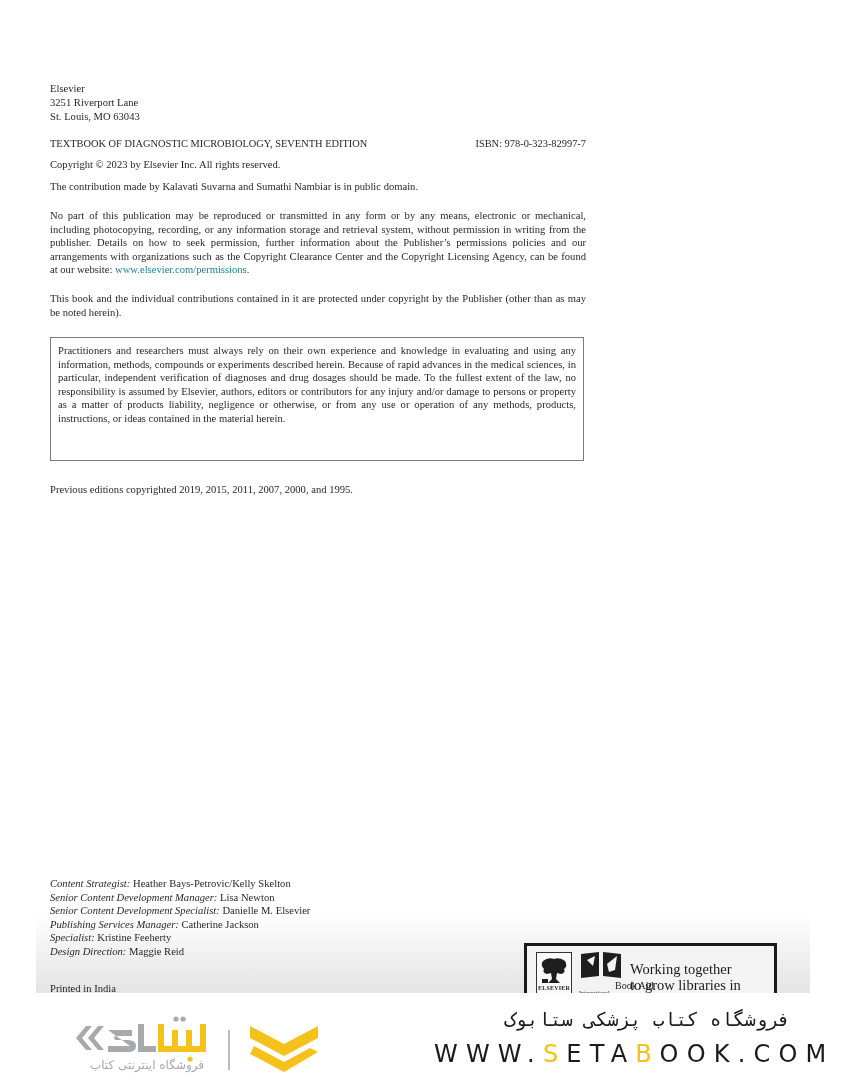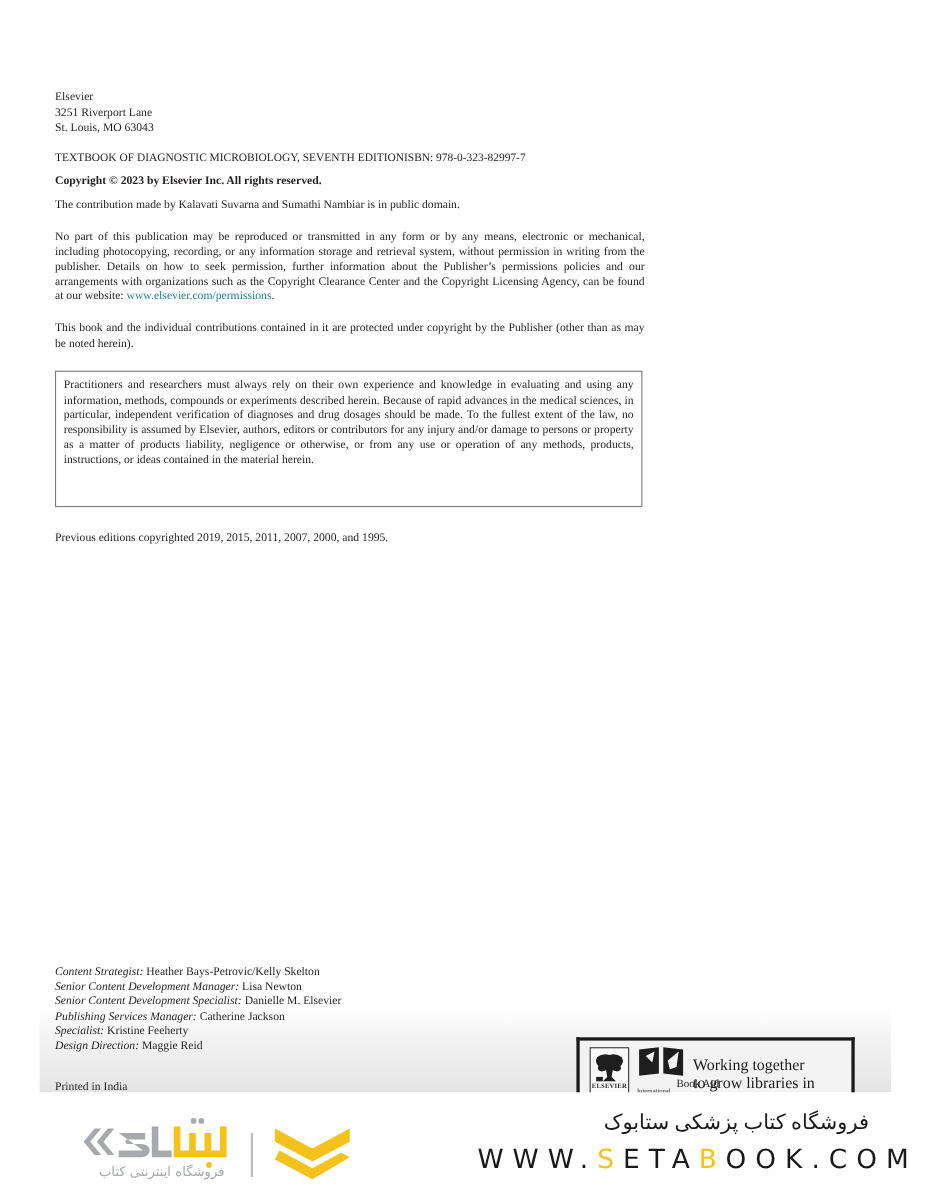--- a/index.html
+++ b/index.html
@@ -3,22 +3,22 @@
   <meta charset="utf-8">
   <style>
     html, body { margin: 0; padding: 0; }
     body {
       width: 844px; height: 1080px; position: relative; overflow: hidden;
       background: #ffffff; color: #231f20;
       font-family: "Liberation Serif", "DejaVu Serif", serif;
     }
     .abs { position: absolute; }
     .addr { left: 50px; top: 82px; font-size: 10.6px; line-height: 14px; }
-    .title-row { left: 50px; top: 138px; width: 536px; display: flex; font-size: 10.4px; }
-    .copyright { left: 50px; top: 159px; font-weight: bold; font-size: 10.6px; }
+    .title-row { left: 50px; top: 138px; width: 536px; display: flex; justify-content: space-between; font-size: 10.4px; }
+    .copyright { left: 50px; top: 159px; font-weight: normal; font-size: 10.6px; }
     .contrib { left: 50px; top: 181px; font-size: 10.6px; }
     .para { left: 50px; width: 536px; text-align: justify; font-size: 10.6px; line-height: 13.6px; }
     .para1 { top: 209px; }
     .para2 { top: 292px; }
     .link { color: #1d7f9a; text-decoration: none; margin-top: 16px; }
     .notice-box {
       left: 50px; top: 337px; width: 534px; height: 124px; box-sizing: border-box;
       border: 1px solid #7a7a7a; padding: 6px 7px 0 7px; font-size: 10.6px; line-height: 13.6px;
     }
     .notice-title { text-align: center; font-weight: bold; margin-bottom: 0; }
@@ -41,21 +41,21 @@
     }
     .elsevier-logo .tree { position: absolute; left: 3px; top: 4px; width: 28px; height: 28px; }
     .elsevier-logo .ename { position: absolute; left: 0; right: 0; top: 32px; text-align: center; font-size: 6px; font-weight: bold; letter-spacing: 0.2px; }
     .bookaid-logo { position: absolute; left: 52px; top: 4px; width: 44px; height: 50px; }
     .bookaid-logo .ba-name { position: absolute; left: 0; top: 30px; font-size: 10px; font-weight: normal; white-space: nowrap; margin-left: 36px; }
     .bookaid-logo .ba-intl { position: absolute; left: 0; top: 40px; font-size: 6px; white-space: nowrap; }
     .bookaid-text { position: absolute; left: 103px; top: 16px; font-size: 14.5px; line-height: 15.5px; color: #1a1a1a; white-space: nowrap; }
     .footer { left: 0; top: 993px; width: 844px; height: 87px; background: #ffffff; }
     .seta-logo { position: absolute; left: 72px; top: 1016px; width: 260px; height: 62px; }
     .seta-fa-title {
-      position: absolute; right: 54px; top: 1008px; font-family: Liberation Serif, serif;
+      position: absolute; right: 54px; top: 1008px; font-family: Liberation Mono, monospace;
       font-size: 19px; color: #1a1a1a; direction: rtl;
     }
     .seta-url {
       position: absolute; left: 434px; top: 1040px; font-family: "DejaVu Sans", sans-serif;
       font-size: 24px; letter-spacing: 8.2px; color: #1a1a1a; white-space: nowrap;
     }
     .seta-url .hl { color: #f5c11b; }
   </style>
 </head>
 <body>

